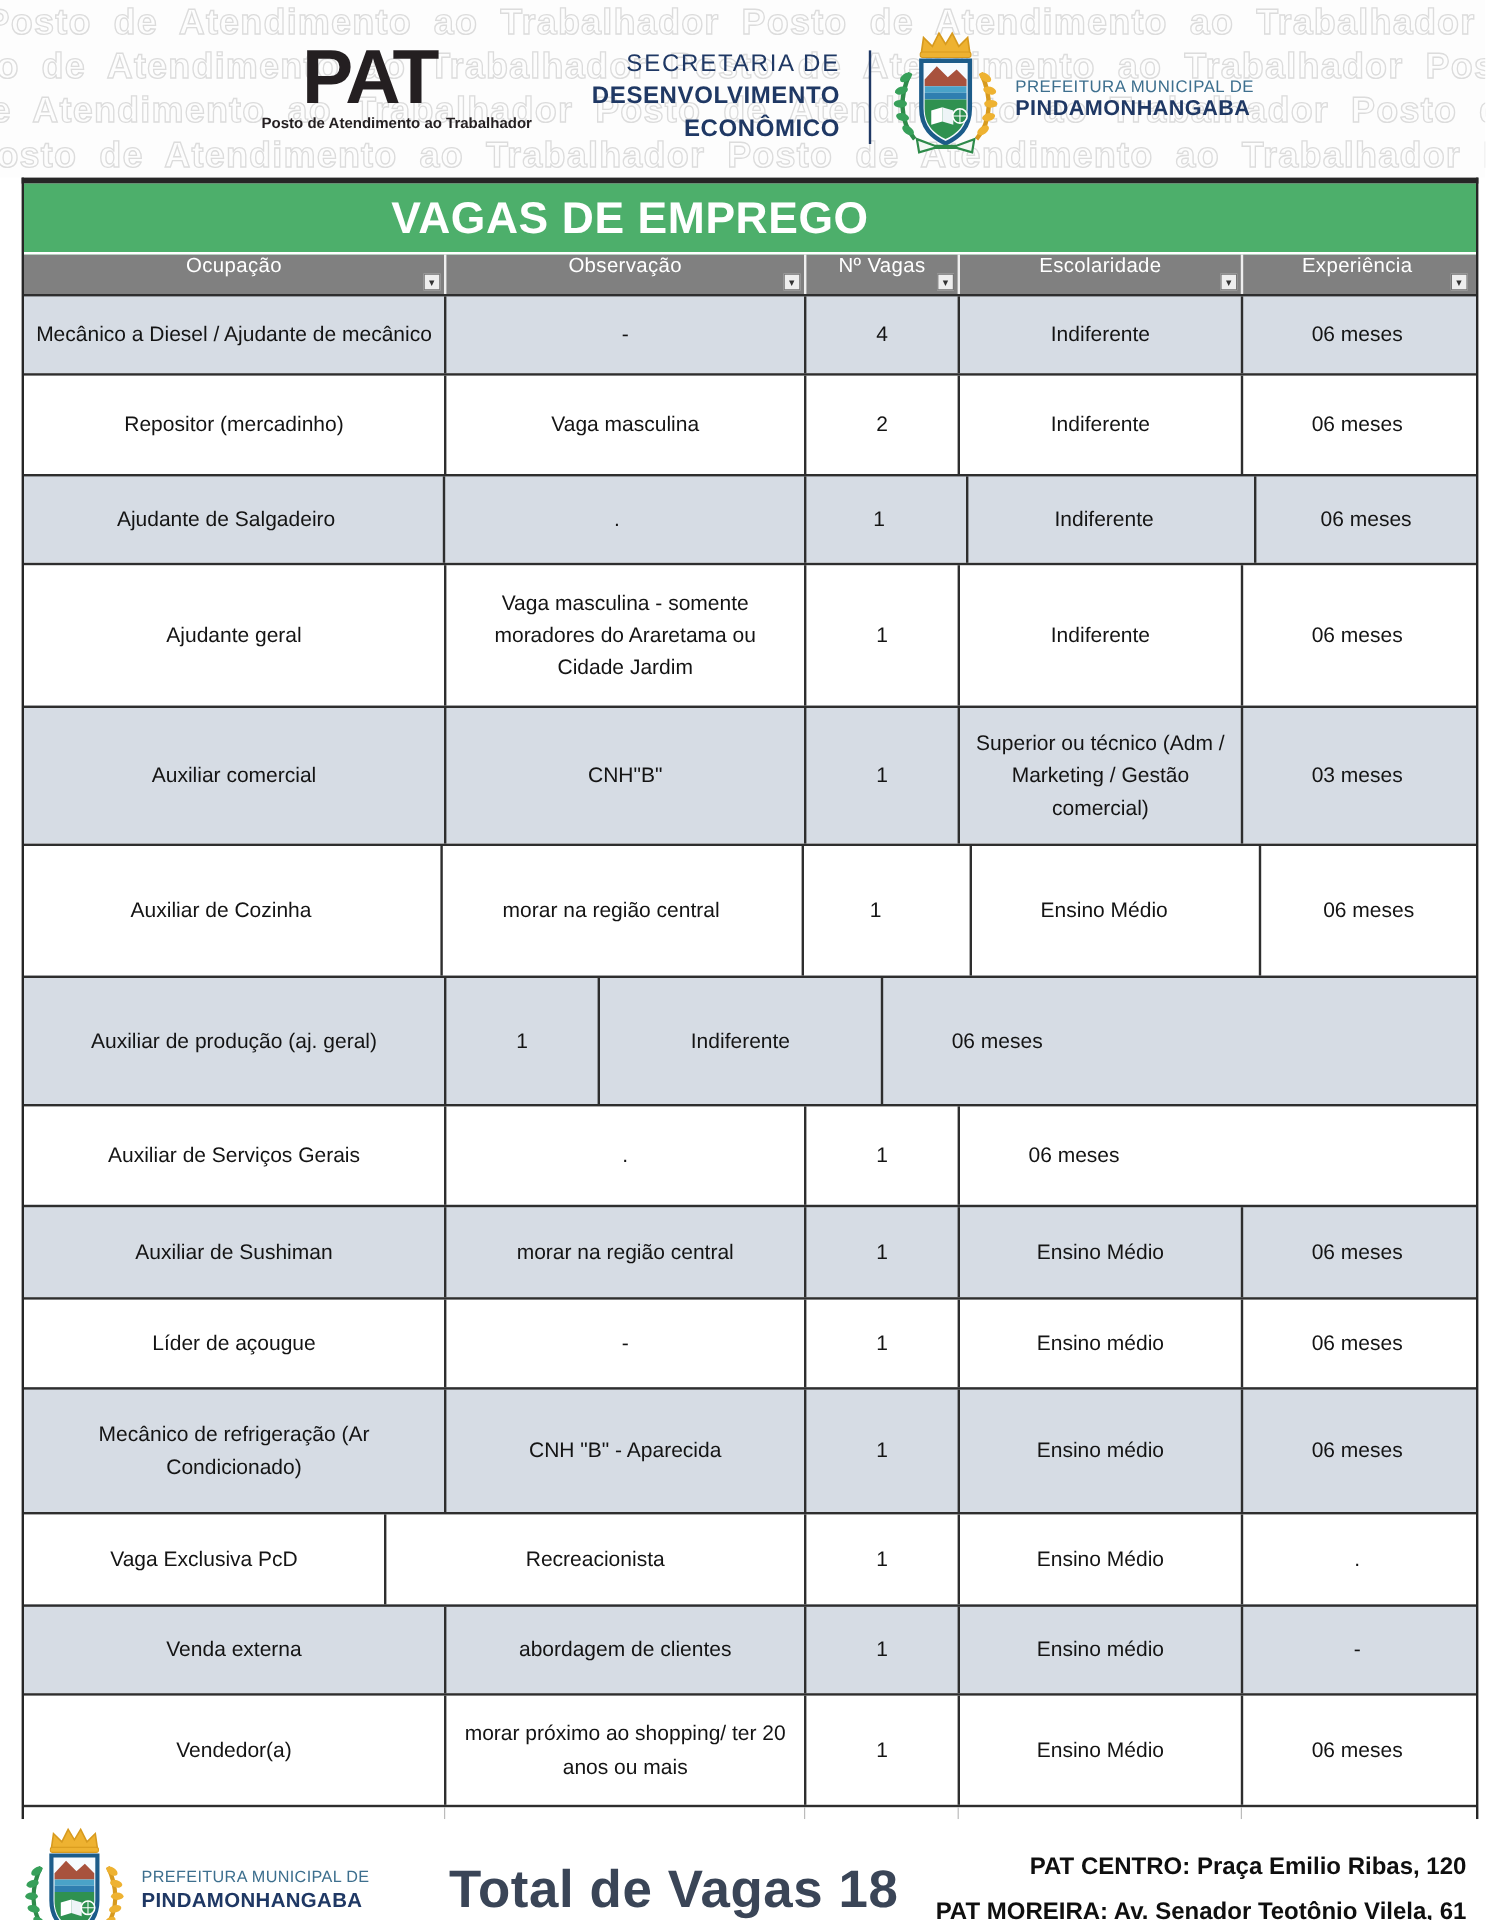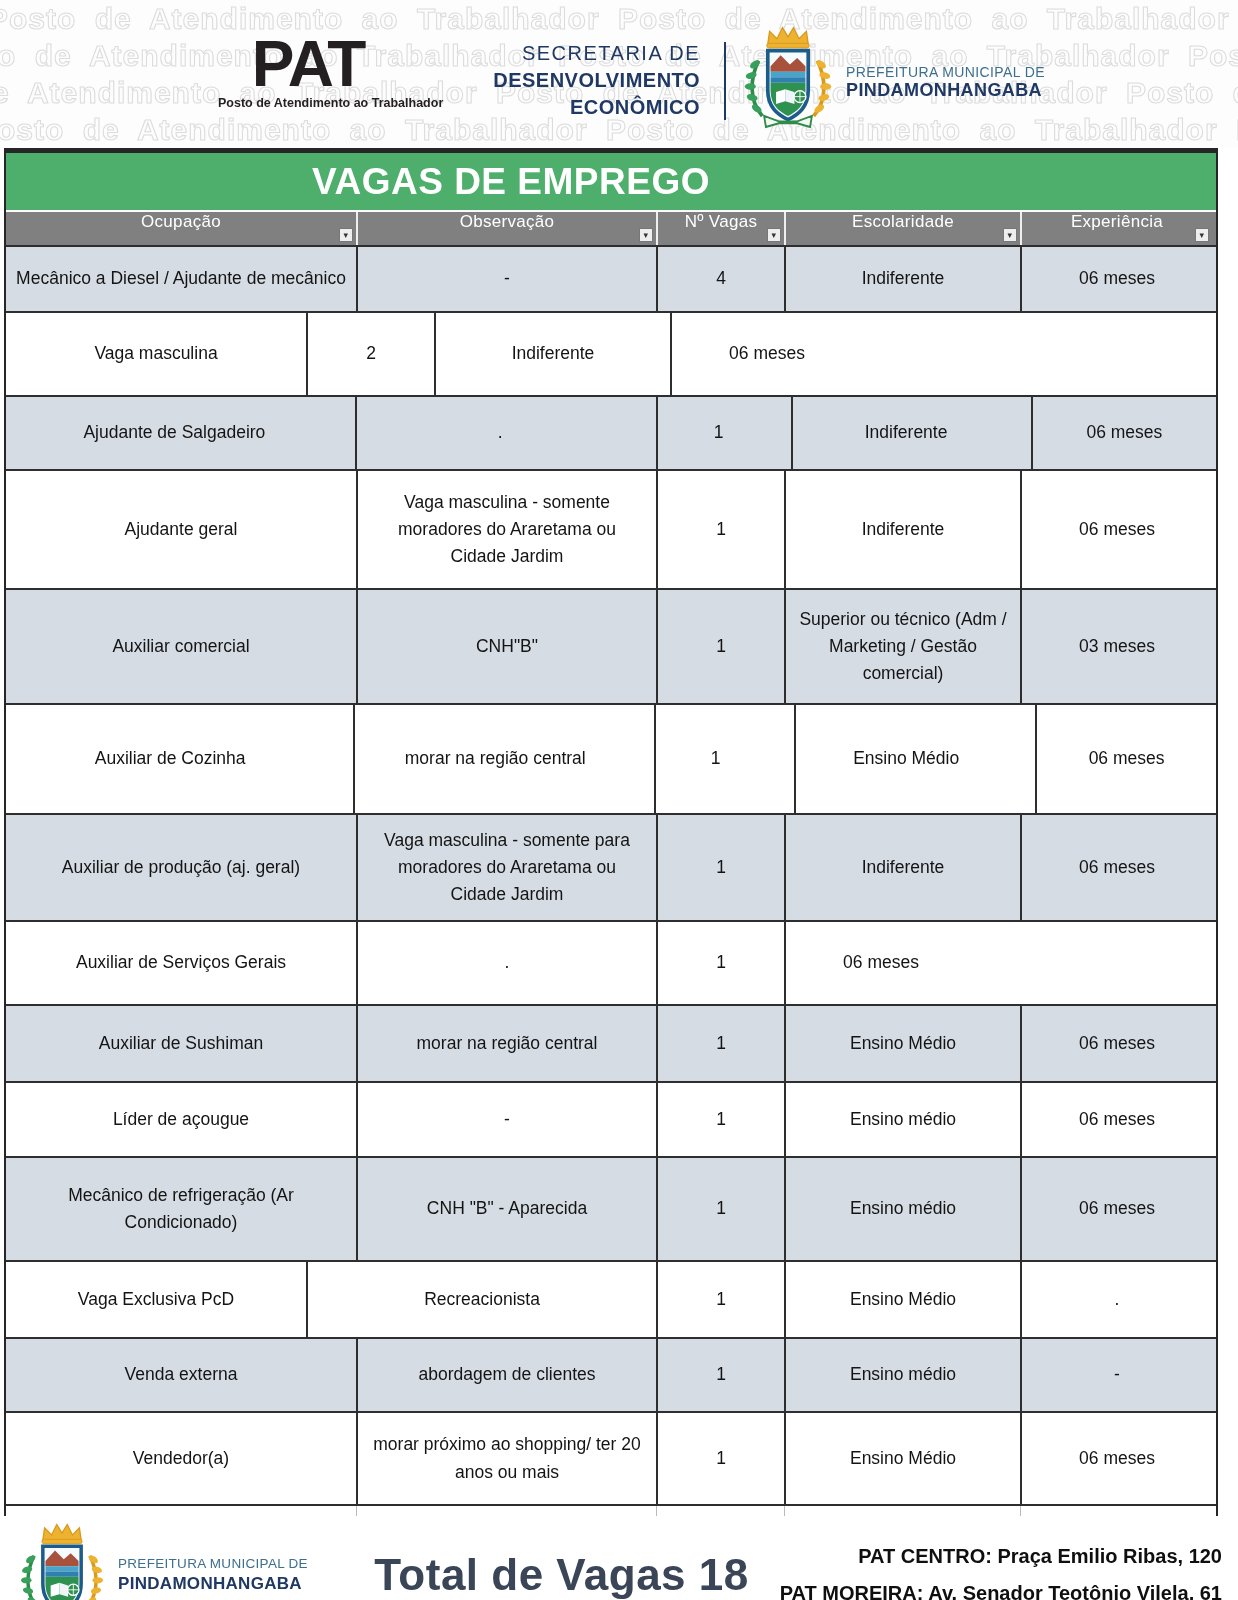--- a/index.html
+++ b/index.html
@@ -46,21 +46,21 @@
   }
   .crest-header{position:absolute;left:742px;top:24px;width:92px;height:114px;}
   .prefeitura{
     position:absolute;left:846px;top:64px;color:#1f3864;
   }
   .pref-l1{font-size:14px;font-weight:400;letter-spacing:0.4px;color:#3d6f8e;}
   .pref-l2{font-size:18px;font-weight:800;letter-spacing:0.4px;}
   
   .sheet{
     position:relative;
-    margin-left:4px;
+    margin-left:18px;
     width:1210px;
     border-top:5px solid #262626;
     border-left:2px solid #262626;
     border-right:2px solid #262626;
     box-sizing:content-box;
   }
   .banner{
     position:relative;height:57px;background:#4daf6b;
     border-bottom:2px solid #ffffff;
   }
@@ -227,20 +227,21 @@
       </div>
     <div class="tbody" id="tbody">
         <div class="tr alt" style="min-height: 64px;">
           <div class="td c0">Mecânico a Diesel / Ajudante de mecânico</div>
           <div class="td c1">-</div>
           <div class="td c2">4</div>
           <div class="td c3">Indiferente</div>
           <div class="td c4">06 meses</div>
         </div>
         <div class="tr plain" style="min-height: 82px;">
+          <div class="td c0">Repositor (mercadinho)</div>
           <div class="td c1">Vaga masculina</div>
           <div class="td c2">2</div>
           <div class="td c3">Indiferente</div>
           <div class="td c4">06 meses</div>
         </div>
         <div class="tr alt" style="min-height: 72px; gap: 12px;">
           <div class="td c0">Ajudante de Salgadeiro</div>
           <div class="td c1">.</div>
           <div class="td c2">1</div>
           <div class="td c3">Indiferente</div>
@@ -262,21 +263,20 @@
         </div>
         <div class="tr plain" style="min-height: 108px; gap: 19px;">
           <div class="td c0">Auxiliar de Cozinha</div>
           <div class="td c1">morar na região central</div>
           <div class="td c2">1</div>
           <div class="td c3">Ensino Médio</div>
           <div class="td c4">06 meses</div>
         </div>
         <div class="tr alt" style="min-height: 105px;">
           <div class="td c0">Auxiliar de produção (aj. geral)</div>
-          <div class="td c1">Vaga masculina - somente para moradores do Araretama ou Cidade Jardim</div>
           <div class="td c2">1</div>
           <div class="td c3">Indiferente</div>
           <div class="td c4">06 meses</div>
         </div>
         <div class="tr plain" style="min-height: 82px;">
           <div class="td c0">Auxiliar de Serviços Gerais</div>
           <div class="td c1">.</div>
           <div class="td c2">1</div>
           <div class="td c4">06 meses</div>
         </div>

